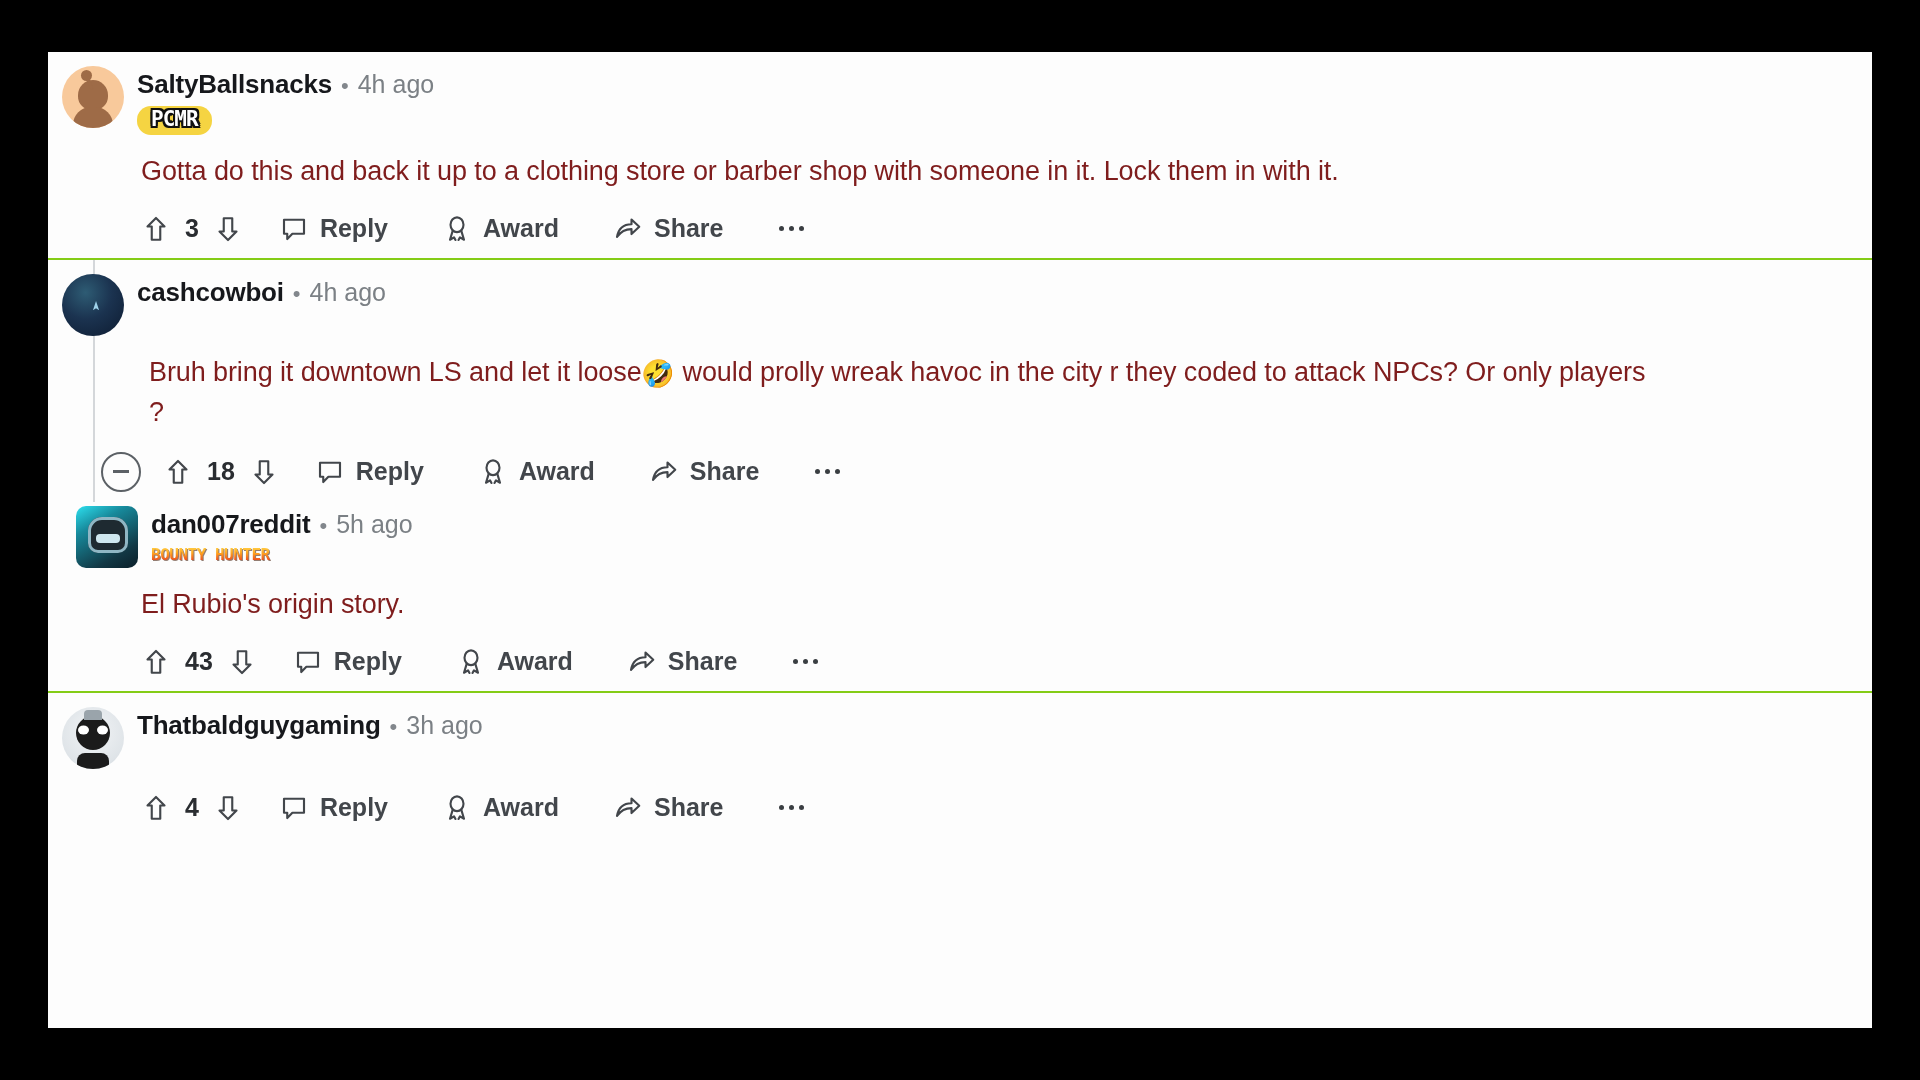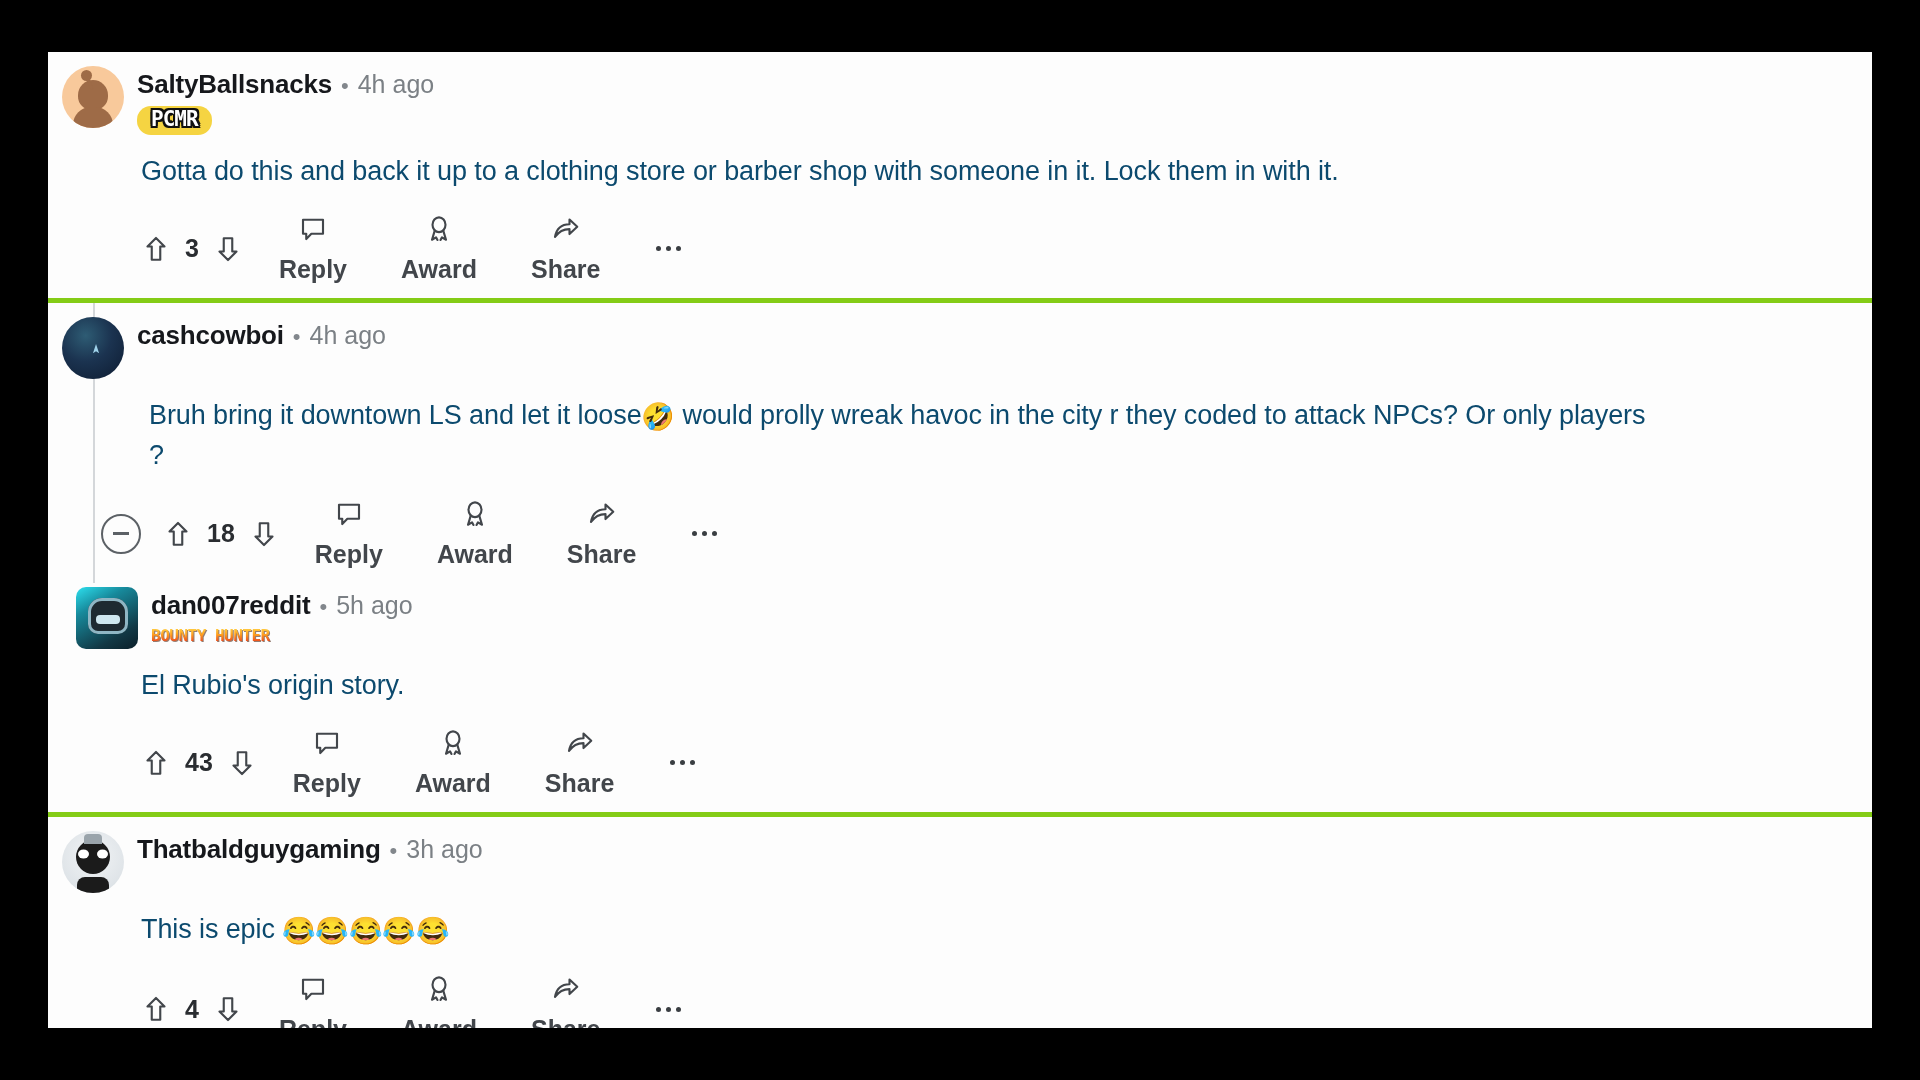--- a/index.html
+++ b/index.html
@@ -26,21 +26,21 @@
     width: 1824px; height: 976px;
     background: #fdfdfd;
     overflow: hidden;
   }
 
   .comment {
     position: relative;
     background: #fdfdfd;
     padding: 0;
   }
-  .comment.divided { border-top: 5px solid #84cc16; }
+  .comment.divided { border-top: 2px solid #84cc16; }
 
   .c-inner { position: relative; padding: 14px 0 10px 0; }
 
   
   .c-head {
     display: flex;
     align-items: flex-start;
     gap: 13px;
     padding-left: 14px;
   }
@@ -222,21 +222,21 @@
     color: transparent;
     text-shadow: none;
     filter: drop-shadow(1.5px 1.5px 0 rgba(60,20,0,0.55));
   }
 
   
   .c-body {
     margin-top: 17px;
     font-size: 27px;
     line-height: 1.42;
-    color: #0c4a6e;
+    color: #7f1d1d;
     max-width: 1610px;
     letter-spacing: -0.1px;
   }
   .emoji { font-size: 27px; vertical-align: -2px; }
 
   
   .c-actions {
     display: flex;
     align-items: center;
     gap: 0;
@@ -245,21 +245,21 @@
   .act {
     display: flex;
     align-items: center;
     gap: 11px;
     color: #42464b;
     font-size: 25px;
     font-weight: 600;
     padding: 4px 0;
   }
   .act.votes { gap: 14px; margin-right: 36px; }
-  .act.group { margin-right: 54px; flex-direction: column; }
+  .act.group { margin-right: 54px; }
   .vote-count {
     font-size: 25px;
     font-weight: 600;
     color: #2a2d31;
     min-width: 10px;
     text-align: center;
   }
   .more-dots {
     display: flex;
     align-items: center;
@@ -521,23 +521,20 @@
           </div>
           <div class="c-meta">
             <div class="meta-line">
               <span class="username">Thatbaldguygaming</span>
               <span class="dot-sep">•</span>
               <span class="timestamp">3h ago</span>
             </div>
           </div>
         </div>
 
-        <div class="c-body body-indent">
-          <span>This is epic </span><span class="emoji">😂😂😂😂😂</span>
-        </div>
 
         <div class="c-actions act-indent">
           <div class="act votes">
             <span>
               <svg class="ico" width="30" height="30" viewBox="0 0 24 24" fill="none" stroke="#42464b" stroke-width="1.7" stroke-linejoin="round" stroke-linecap="round">
                 <path d="M12 3.2 5.2 10h3.4v10.6h6.8V10h3.4z"></path>
               </svg>
             </span>
             <span class="vote-count">4</span>
             <span>

